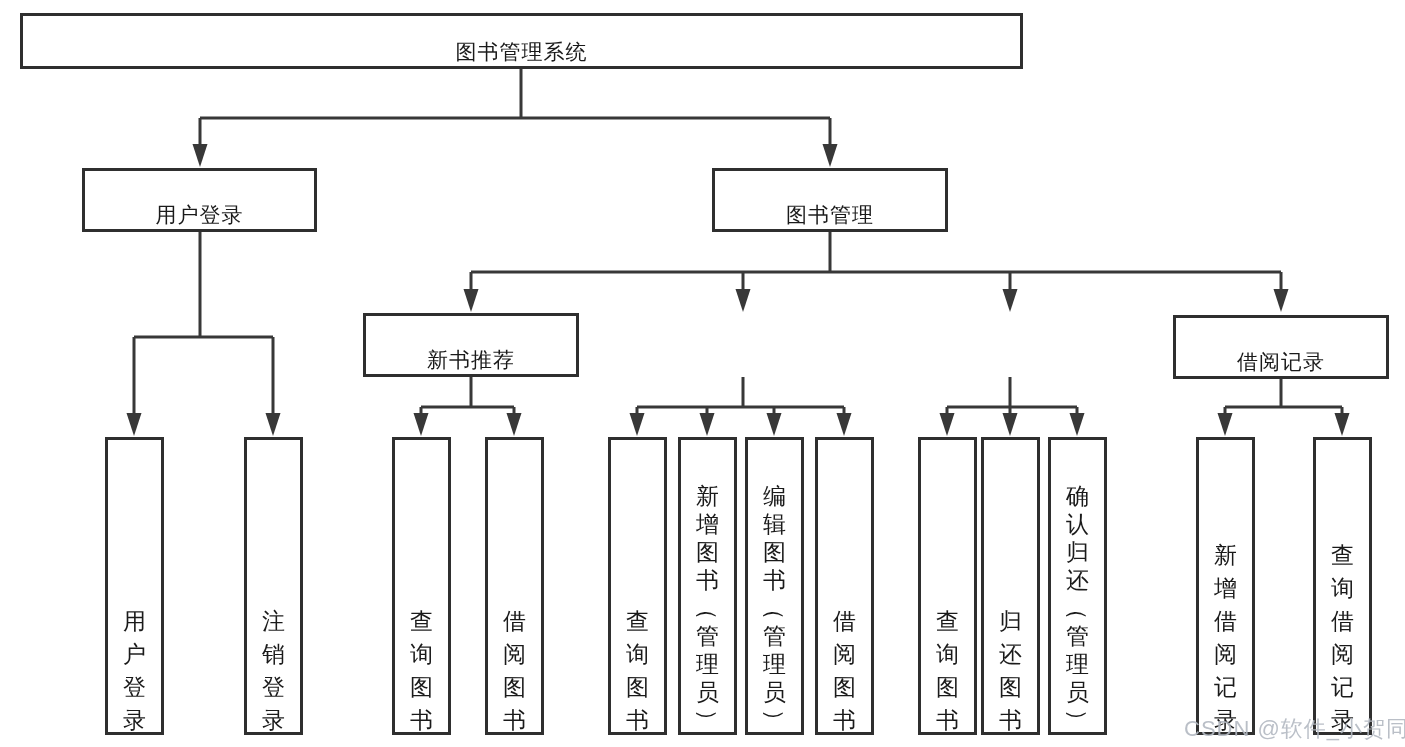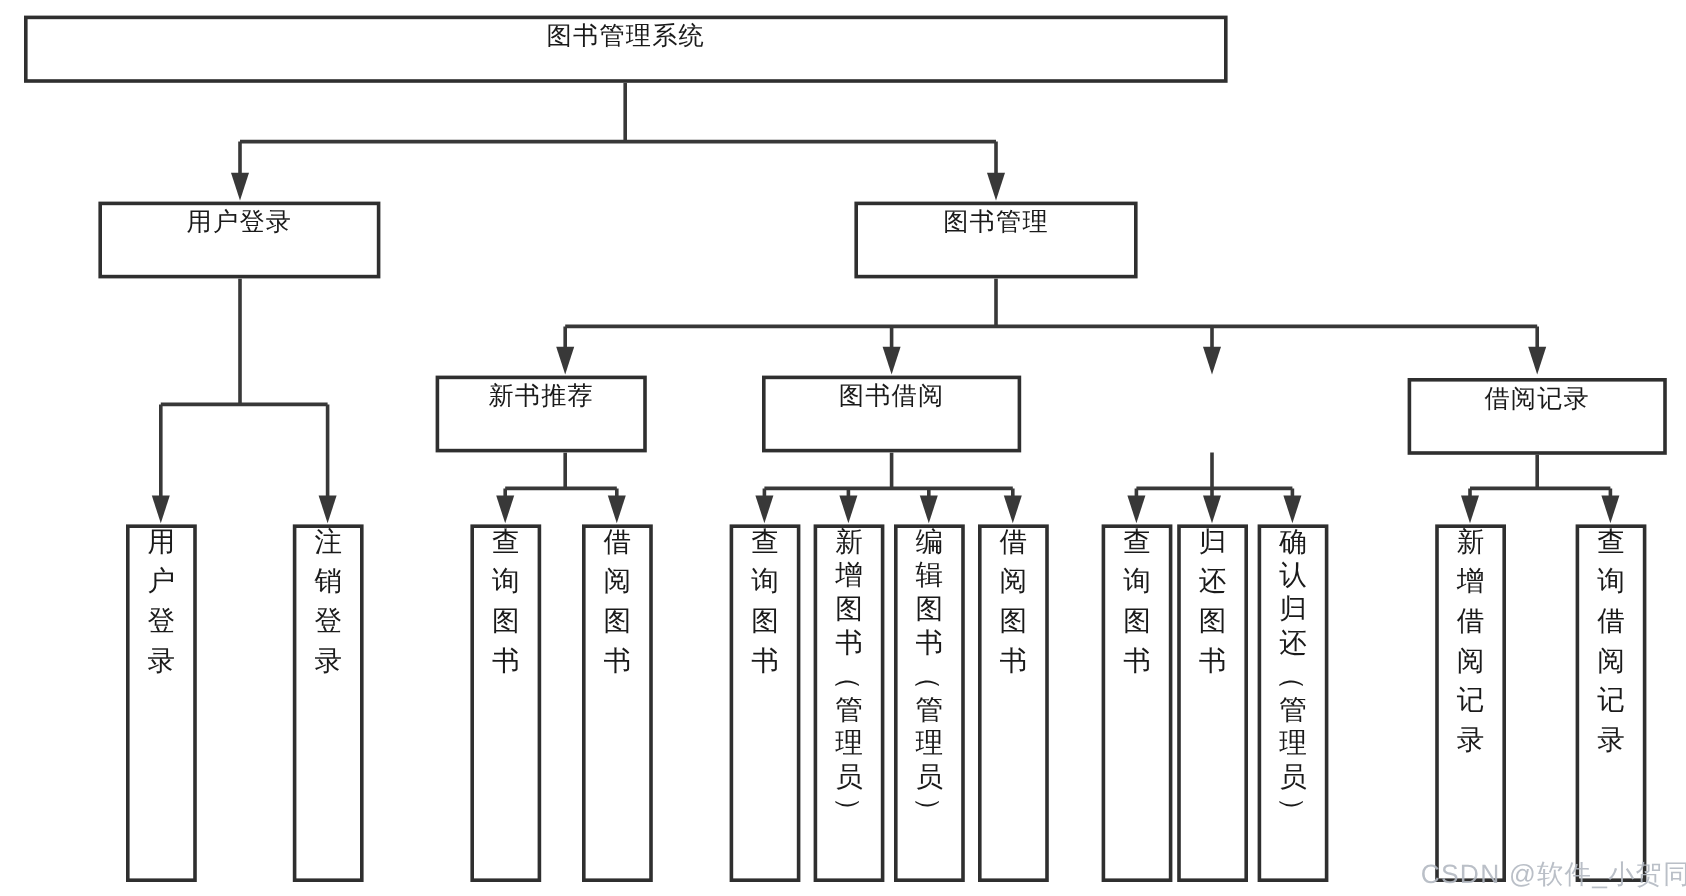--- a/index.html
+++ b/index.html
@@ -9,21 +9,21 @@
     background:#ffffff;
     font-family:"Liberation Sans", sans-serif;
     overflow:hidden;
   }
   svg.wires{position:absolute;left:0;top:0;z-index:1;}
   .node{
     position:absolute;
     box-sizing:border-box;
     border:3px solid #2f2f2f;
     background:#ffffff;
-    display:flex;align-items:flex-start;justify-content:center;
+    display:flex;align-items:flex-end;justify-content:center;
     color:#1a1a1a;
     z-index:2;
   }
   .h-label{
     font-size:21px;
     letter-spacing:1px;
     white-space:nowrap;
   }
   .vtext{
     display:flex;flex-direction:column;
@@ -86,25 +86,22 @@
     <span class="h-label">图书管理系统</span>
   </div>
 
   <div class="node" style="left:82px;top:168px;width:235px;height:64px">
     <span class="h-label">用户登录</span>
   </div>
   <div class="node" style="left:712px;top:168px;width:236px;height:64px">
     <span class="h-label">图书管理</span>
   </div>
 
-  <div class="node" style="left:363px;top:313px;width:176px;height:64px">
+  <div class="node" style="left:363px;top:313px;width:216px;height:64px">
     <span class="h-label">新书推荐</span>
-  </div>
-  <div class="node" style="left:635px;top:313px;width:216px;height:64px">
-    <span class="h-label">图书借阅</span>
   </div>
   <div class="node" style="left:1173px;top:315px;width:216px;height:64px">
     <span class="h-label">借阅记录</span>
   </div>
 
   <div class="node leaf" style="left:105px;top:437px;width:59px;height:298px">
     <span class="vtext">
         <span>用</span>
         <span>户</span>
         <span>登</span>

